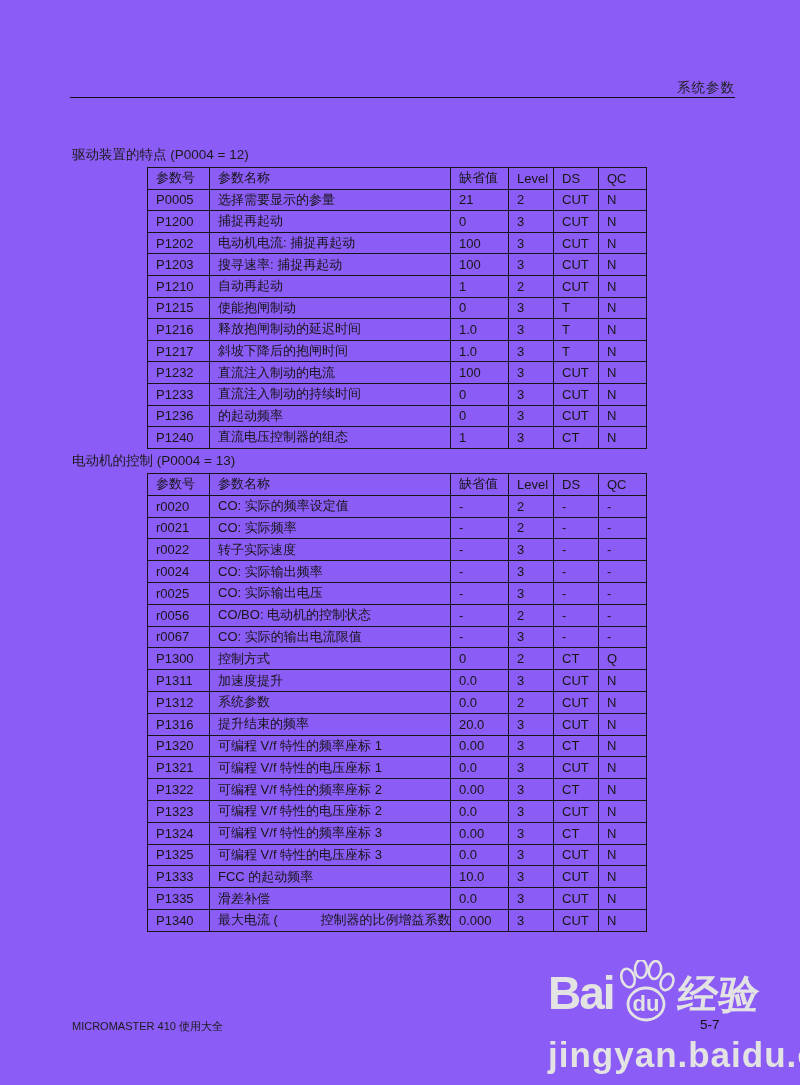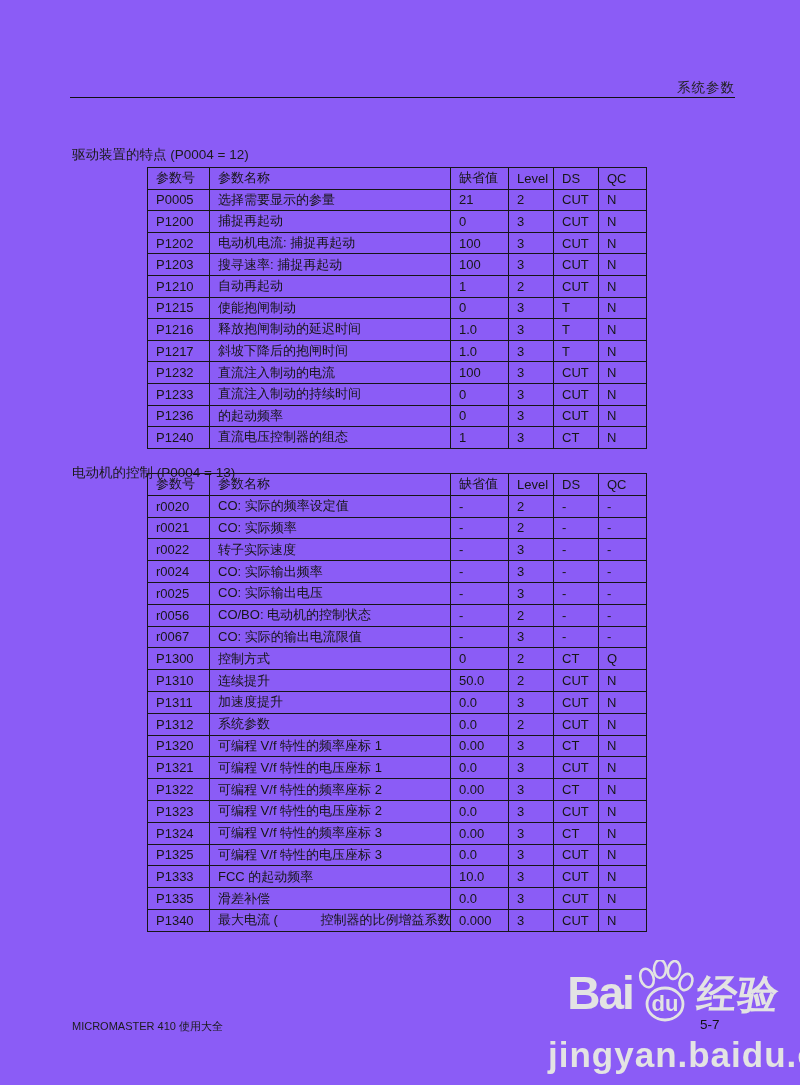--- a/index.html
+++ b/index.html
@@ -26,21 +26,21 @@
     border-top: 1.4px solid #111;
   }
 
   
   .table-title {
     position: absolute; left: 72px;
     font-size: 13.5px; font-weight: normal; color: #1b1b1b;
     white-space: nowrap;
   }
   .t1-title { top: 146px; }
-  .t2-title { top: 452px; margin-top: 12px; }
+  .t2-title { top: 452px; }
 
   
   .param-table {
     position: absolute; left: 147px; width: 499px;
     border-collapse: collapse; table-layout: fixed;
     border: 1.6px solid #111;
     background: transparent;
   }
   .t1 { top: 167px; }
   .t2 { top: 473px; }
@@ -61,21 +61,21 @@
   .c-ds    { width: 45px; }
   .c-qc    { width: 48px; }
 
   
   .watermark {
     position: absolute; left: 548px; top: 958px; width: 250px;
     text-align: center; z-index: 0;
     user-select: none;
   }
   .wm-logo-row {
-    display: flex; align-items: flex-end; justify-content: center;
+    display: flex; align-items: flex-end; 
     height: 62px;
   }
   .wm-bai {
     font-size: 46px; font-weight: bold; letter-spacing: -2px;
     line-height: 1; padding-bottom: 4px;
   }
   .wm-paw { margin: 0 1px -4px 1px; }
   .wm-jy {
     font-size: 40px; font-weight: bold; line-height: 1;
     transform: skewX(-6deg); padding-bottom: 6px; letter-spacing: 1px;
@@ -302,40 +302,40 @@
         </tr>
         <tr>
           <td>P1300</td>
           <td>控制方式</td>
           <td>0</td>
           <td>2</td>
           <td>CT</td>
           <td>Q</td>
         </tr>
         <tr>
-          <td>P1310</td>
-          <td>连续提升</td>
-          <td>50.0</td>
-          <td>2</td>
-          <td>CUT</td>
-          <td>N</td>
-        </tr>
-        <tr>
           <td>P1311</td>
           <td>加速度提升</td>
           <td>0.0</td>
           <td>3</td>
           <td>CUT</td>
           <td>N</td>
         </tr>
         <tr>
           <td>P1312</td>
           <td>系统参数</td>
           <td>0.0</td>
           <td>2</td>
+          <td>CUT</td>
+          <td>N</td>
+        </tr>
+        <tr>
+          <td>P1316</td>
+          <td>提升结束的频率</td>
+          <td>20.0</td>
+          <td>3</td>
           <td>CUT</td>
           <td>N</td>
         </tr>
         <tr>
           <td>P1320</td>
           <td>可编程 V/f 特性的频率座标 1</td>
           <td>0.00</td>
           <td>3</td>
           <td>CT</td>
           <td>N</td>

